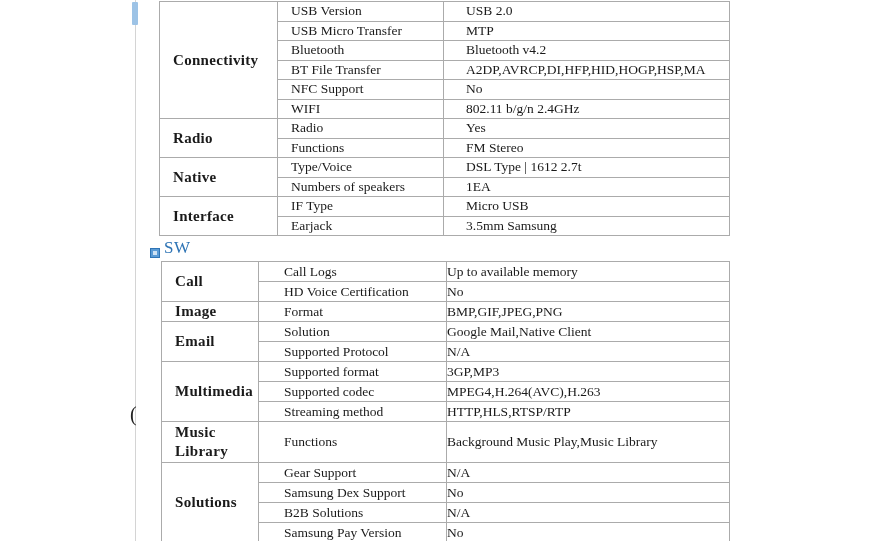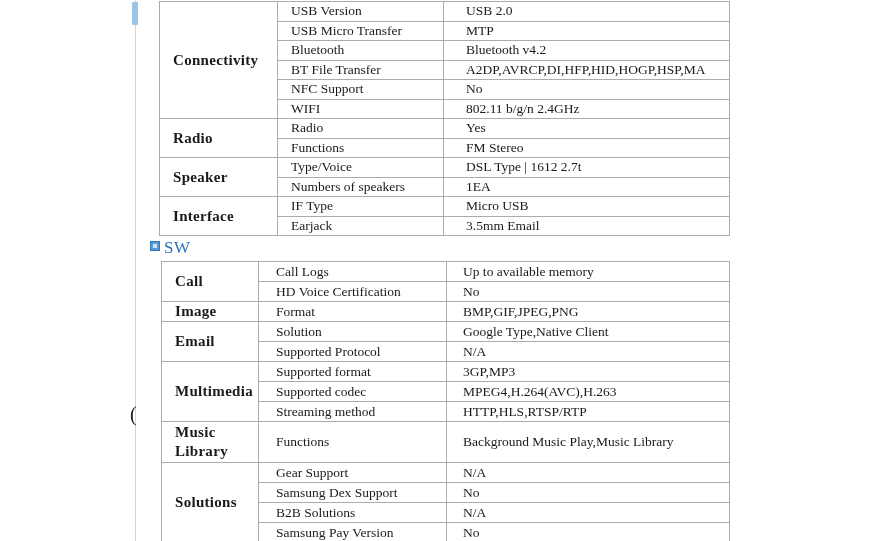--- a/index.html
+++ b/index.html
@@ -26,21 +26,21 @@
   .gutter-paren {
     position: absolute;
     left: 130px; top: 403px;
     font-size: 20px;
     color: #222;
   }
   .sw-heading {
     position: absolute;
     left: 150px; top: 238px;
     display: flex;
-    align-items: flex-start;
+    align-items: flex-end;
   }
   .expand-icon {
     width: 10px; height: 10px;
     margin-top: 3px;
     margin-right: 4px;
     border: 1px solid #2E74B5;
     background: #5B9BD5;
     display: inline-flex;
     align-items: center;
     justify-content: center;
@@ -77,22 +77,22 @@
     line-height: 1.25;
     padding: 0 13px;
   }
   #hw-table { left: 159px; top: 1px; width: 570px; }
   #hw-table tr { height: 19.5px; }
   #hw-table td.spec { padding-left: 13px; }
   #hw-table td.val  { padding-left: 22px; }
   #sw-table { left: 161px; top: 261px; width: 568px; }
   #sw-table tr { height: 20px; }
   #sw-table tr.tall { height: 41px; }
-  #sw-table td.spec { padding-left: 17px; margin-top: 8px; }
-  #sw-table td.val  { padding-left: 16px; }
+  #sw-table td.spec { padding-left: 25px; margin-top: 8px; }
+  #sw-table td.val  { }
 </style>
 </head>
 <body>
 
 <div class="gutter-line"></div>
 <div class="blue-marker" style="background: rgb(157, 195, 230);"></div>
 <div class="gutter-paren">(</div>
 
 <table class="spec-table" id="hw-table">
   <colgroup>
@@ -129,36 +129,36 @@
       <tr>
         <td class="cat" rowspan="2">Radio</td>
         <td class="spec">Radio</td>
         <td class="val">Yes</td>
       </tr>
       <tr>
         <td class="spec">Functions</td>
         <td class="val">FM Stereo</td>
       </tr>
       <tr>
-        <td class="cat" rowspan="2">Speaker</td>
+        <td class="cat" rowspan="2">Native</td>
         <td class="spec">Type/Voice</td>
         <td class="val">DSL Type | 1612 2.7t</td>
       </tr>
       <tr>
         <td class="spec">Numbers of speakers</td>
         <td class="val">1EA</td>
       </tr>
       <tr>
         <td class="cat" rowspan="2">Interface</td>
         <td class="spec">IF Type</td>
         <td class="val">Micro USB</td>
       </tr>
       <tr>
         <td class="spec">Earjack</td>
-        <td class="val">3.5mm Email</td>
+        <td class="val">3.5mm Samsung</td>
       </tr>
     </tbody>
 </table>
 
 <div class="sw-heading">
   <span class="expand-icon"></span>
   <span class="sw-text" style="color: rgb(46, 116, 181);">SW</span>
 </div>
 
 <table class="spec-table" id="sw-table">
@@ -178,21 +178,21 @@
         <td class="val">No</td>
       </tr>
       <tr>
         <td class="cat" rowspan="1">Image</td>
         <td class="spec">Format</td>
         <td class="val">BMP,GIF,JPEG,PNG</td>
       </tr>
       <tr>
         <td class="cat" rowspan="2">Email</td>
         <td class="spec">Solution</td>
-        <td class="val">Google Type,Native Client</td>
+        <td class="val">Google Mail,Native Client</td>
       </tr>
       <tr>
         <td class="spec">Supported Protocol</td>
         <td class="val">N/A</td>
       </tr>
       <tr>
         <td class="cat" rowspan="3">Multimedia</td>
         <td class="spec">Supported format</td>
         <td class="val">3GP,MP3</td>
       </tr>

